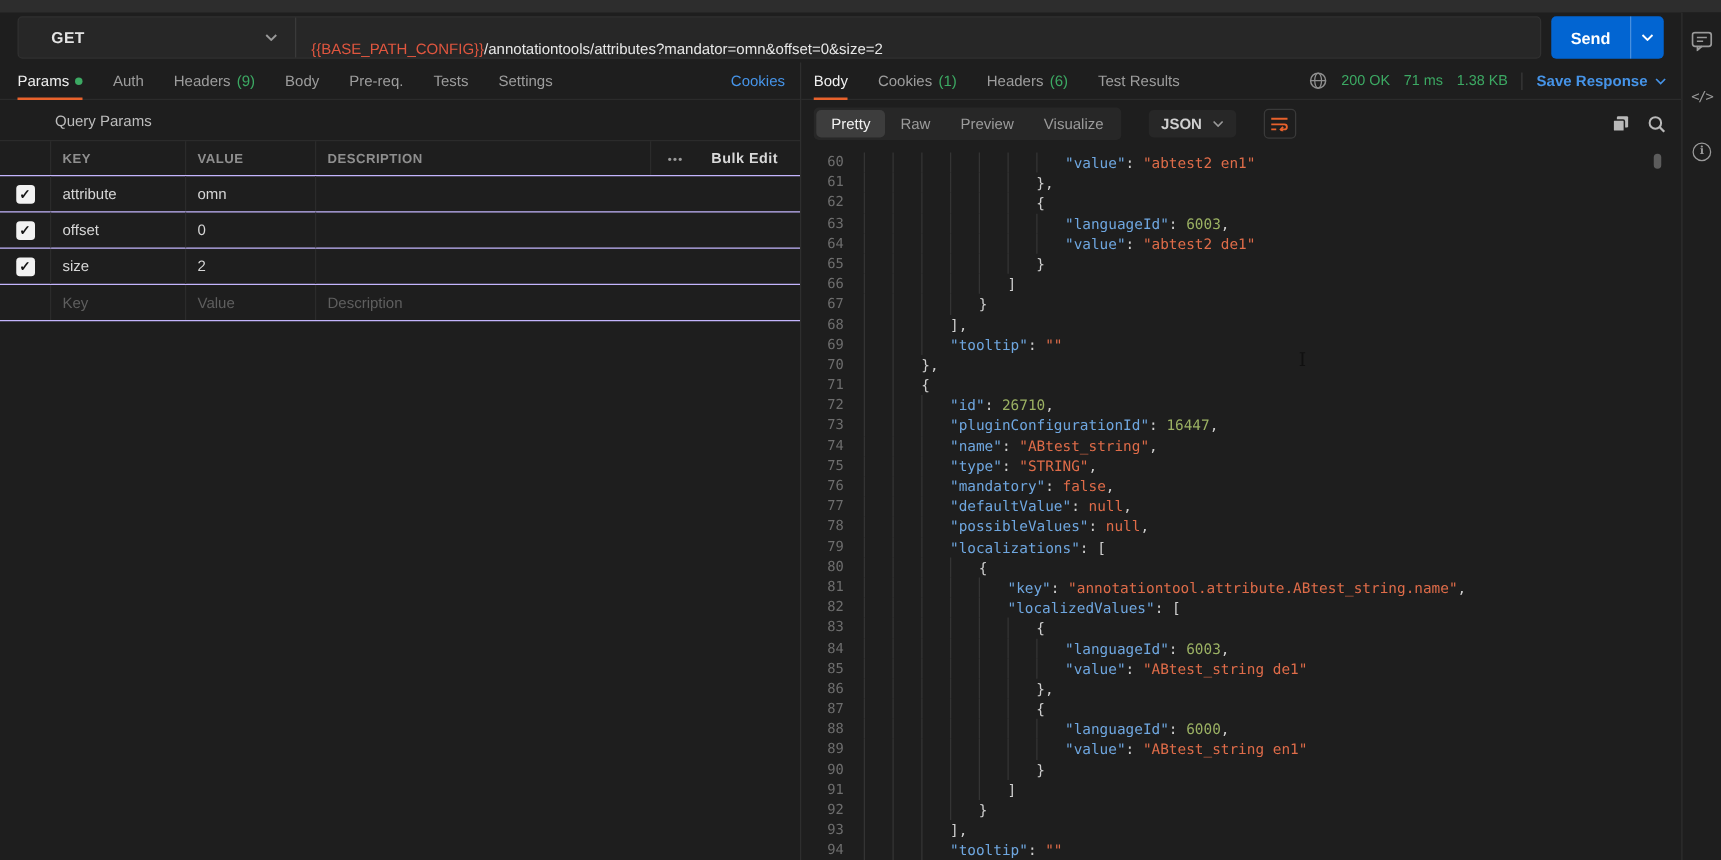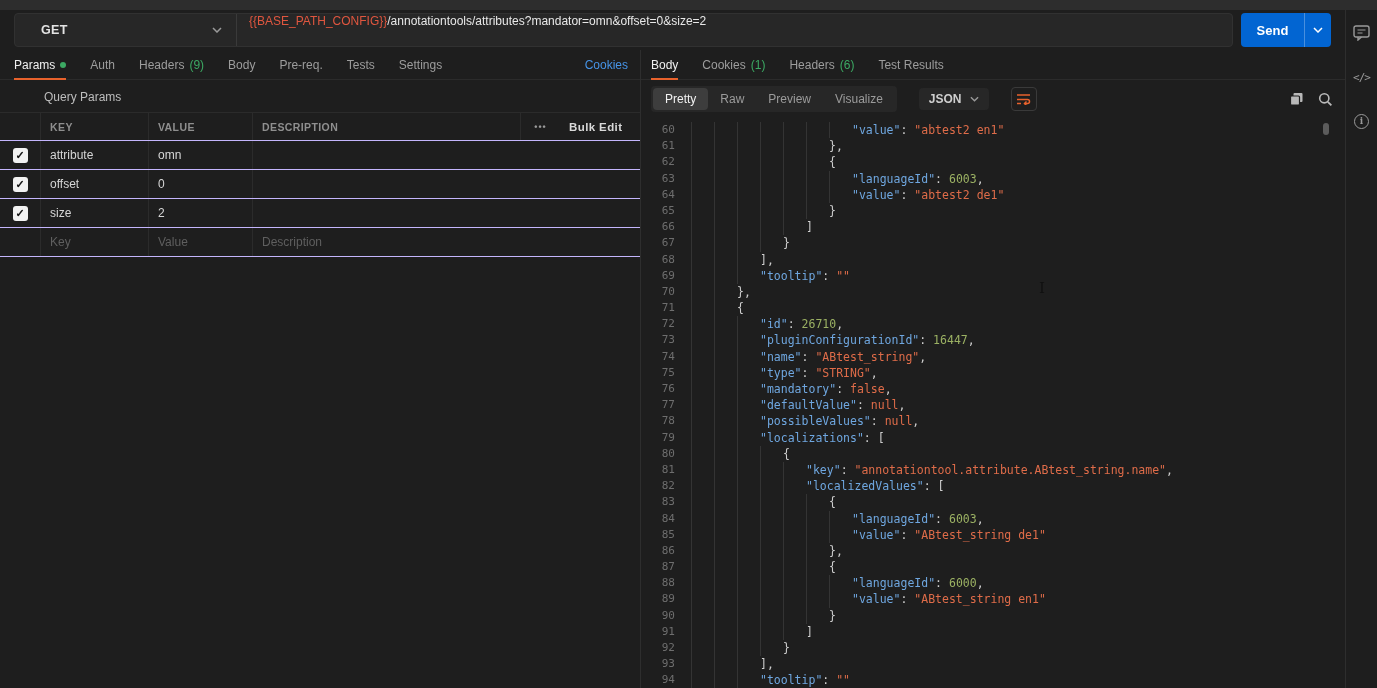--- a/index.html
+++ b/index.html
@@ -19,21 +19,21 @@
     background:#1e1e1e; border-left:1px solid #2e2e2e;
     display:flex; flex-direction:column; align-items:center; gap:26px; padding-top:14px;
   }
   .strip-icon { width:18px; height:18px; display:flex; align-items:center; justify-content:center; color:#9a9a9a; cursor:pointer; }
   .code-glyph { font-family:"DejaVu Sans Mono", monospace; font-size:11px; color:#9a9a9a; letter-spacing:-1px; }
   .info-circle { width:15px; height:15px; border:1.4px solid #9a9a9a; border-radius:50%;
     display:flex; align-items:center; justify-content:center; font-size:9px; font-weight:bold; color:#9a9a9a; font-family:"DejaVu Serif", serif; }
 
   
   .request-row { position:absolute; top:10px; left:0; width:1345px; height:40px; display:flex; align-items:center; padding:0 14px; gap:8px; }
-  .url-control { flex:1; height:34px; background:#272727; border:1px solid #313131; border-radius:4px; display:flex; align-items:flex-start; }
+  .url-control { flex:1; height:34px; background:#272727; border:1px solid #313131; border-radius:4px; display:flex; align-items:flex-end; }
   .method-select { width:222px; height:100%; display:flex; align-items:center; padding:0 14px 0 26px; cursor:pointer; border-right:1px solid #3a3a3a; }
   .method-label { font-weight:bold; font-size:12.5px; color:#e3e3e3; letter-spacing:.4px; }
   .method-select .chev { margin-left:auto; }
   .url-input { flex:1; padding:0 12px; font-family:Liberation Sans, sans-serif; font-size:12px; white-space:nowrap; overflow:hidden; cursor:text; }
   .url-var { color:#e0563f; }
   .url-path { color:#e8e8e8; }
   .send-btn { width:90px; height:34px; background:#0265d2; border-radius:4px; display:flex; cursor:pointer; overflow:hidden; flex:none; }
   .send-main { flex:1; display:flex; align-items:center; justify-content:center; font-weight:bold; font-size:13px; color:#fff; }
   .send-caret { width:27px; display:flex; align-items:center; justify-content:center; border-left:1px solid rgba(255,255,255,.28); }
 
@@ -254,20 +254,39 @@
           <span class="count">(1)</span>
         </div>
       <div class="tab">
           <span>Headers</span>
           <span class="count">(6)</span>
         </div>
       <div class="tab">
           <span>Test Results</span>
         </div>
 
+      <div class="status-cluster">
+        <span class="tool-icon">
+          <svg width="15" height="15" viewBox="0 0 15 15">
+              <circle cx="7.5" cy="7.5" r="6" stroke="#8f8f8f" stroke-width="1.2" fill="none"></circle>
+              <ellipse cx="7.5" cy="7.5" rx="2.7" ry="6" stroke="#8f8f8f" stroke-width="1" fill="none"></ellipse>
+              <path d="M1.5 7.5h12" stroke="#8f8f8f" stroke-width="1"></path>
+            </svg>
+        </span>
+        <span class="status-green">200 OK</span>
+        <span class="status-green">71 ms</span>
+        <span class="status-green">1.38 KB</span>
+        <span class="v-div"></span>
+        <span class="save-resp">
+          <span>Save Response</span>
+          <svg width="9" height="6" viewBox="0 0 10 6">
+              <path d="M1 1l4 4 4-4" stroke="#4694e8" stroke-width="1.5" fill="none"></path>
+            </svg>
+        </span>
+      </div>
     </div>
 
     <div class="resp-toolbar">
       <div class="segmented">
         <span class="seg-btn active">Pretty</span>
         <span class="seg-btn">Raw</span>
         <span class="seg-btn">Preview</span>
         <span class="seg-btn">Visualize</span>
       </div>
       <div class="json-select">

